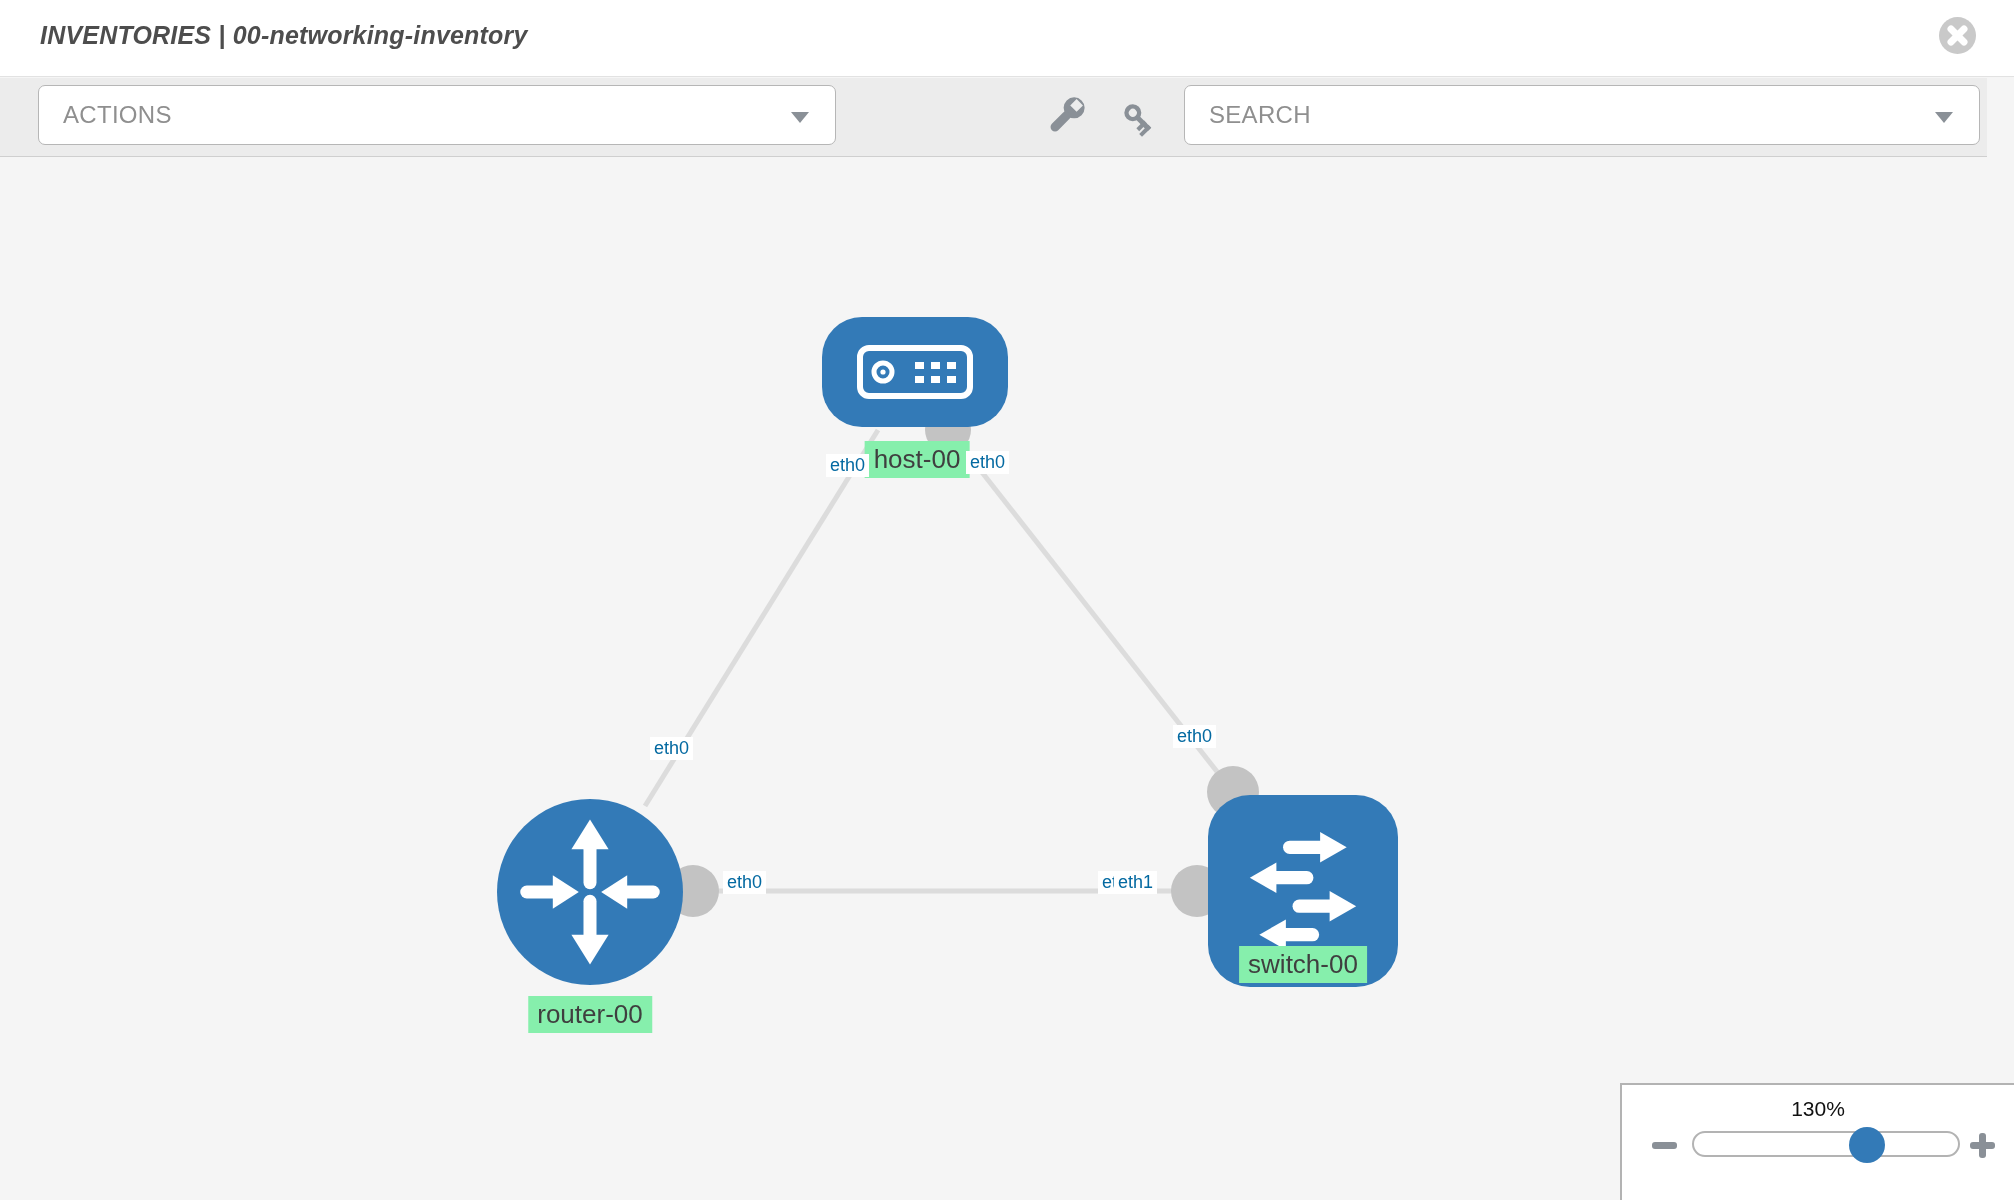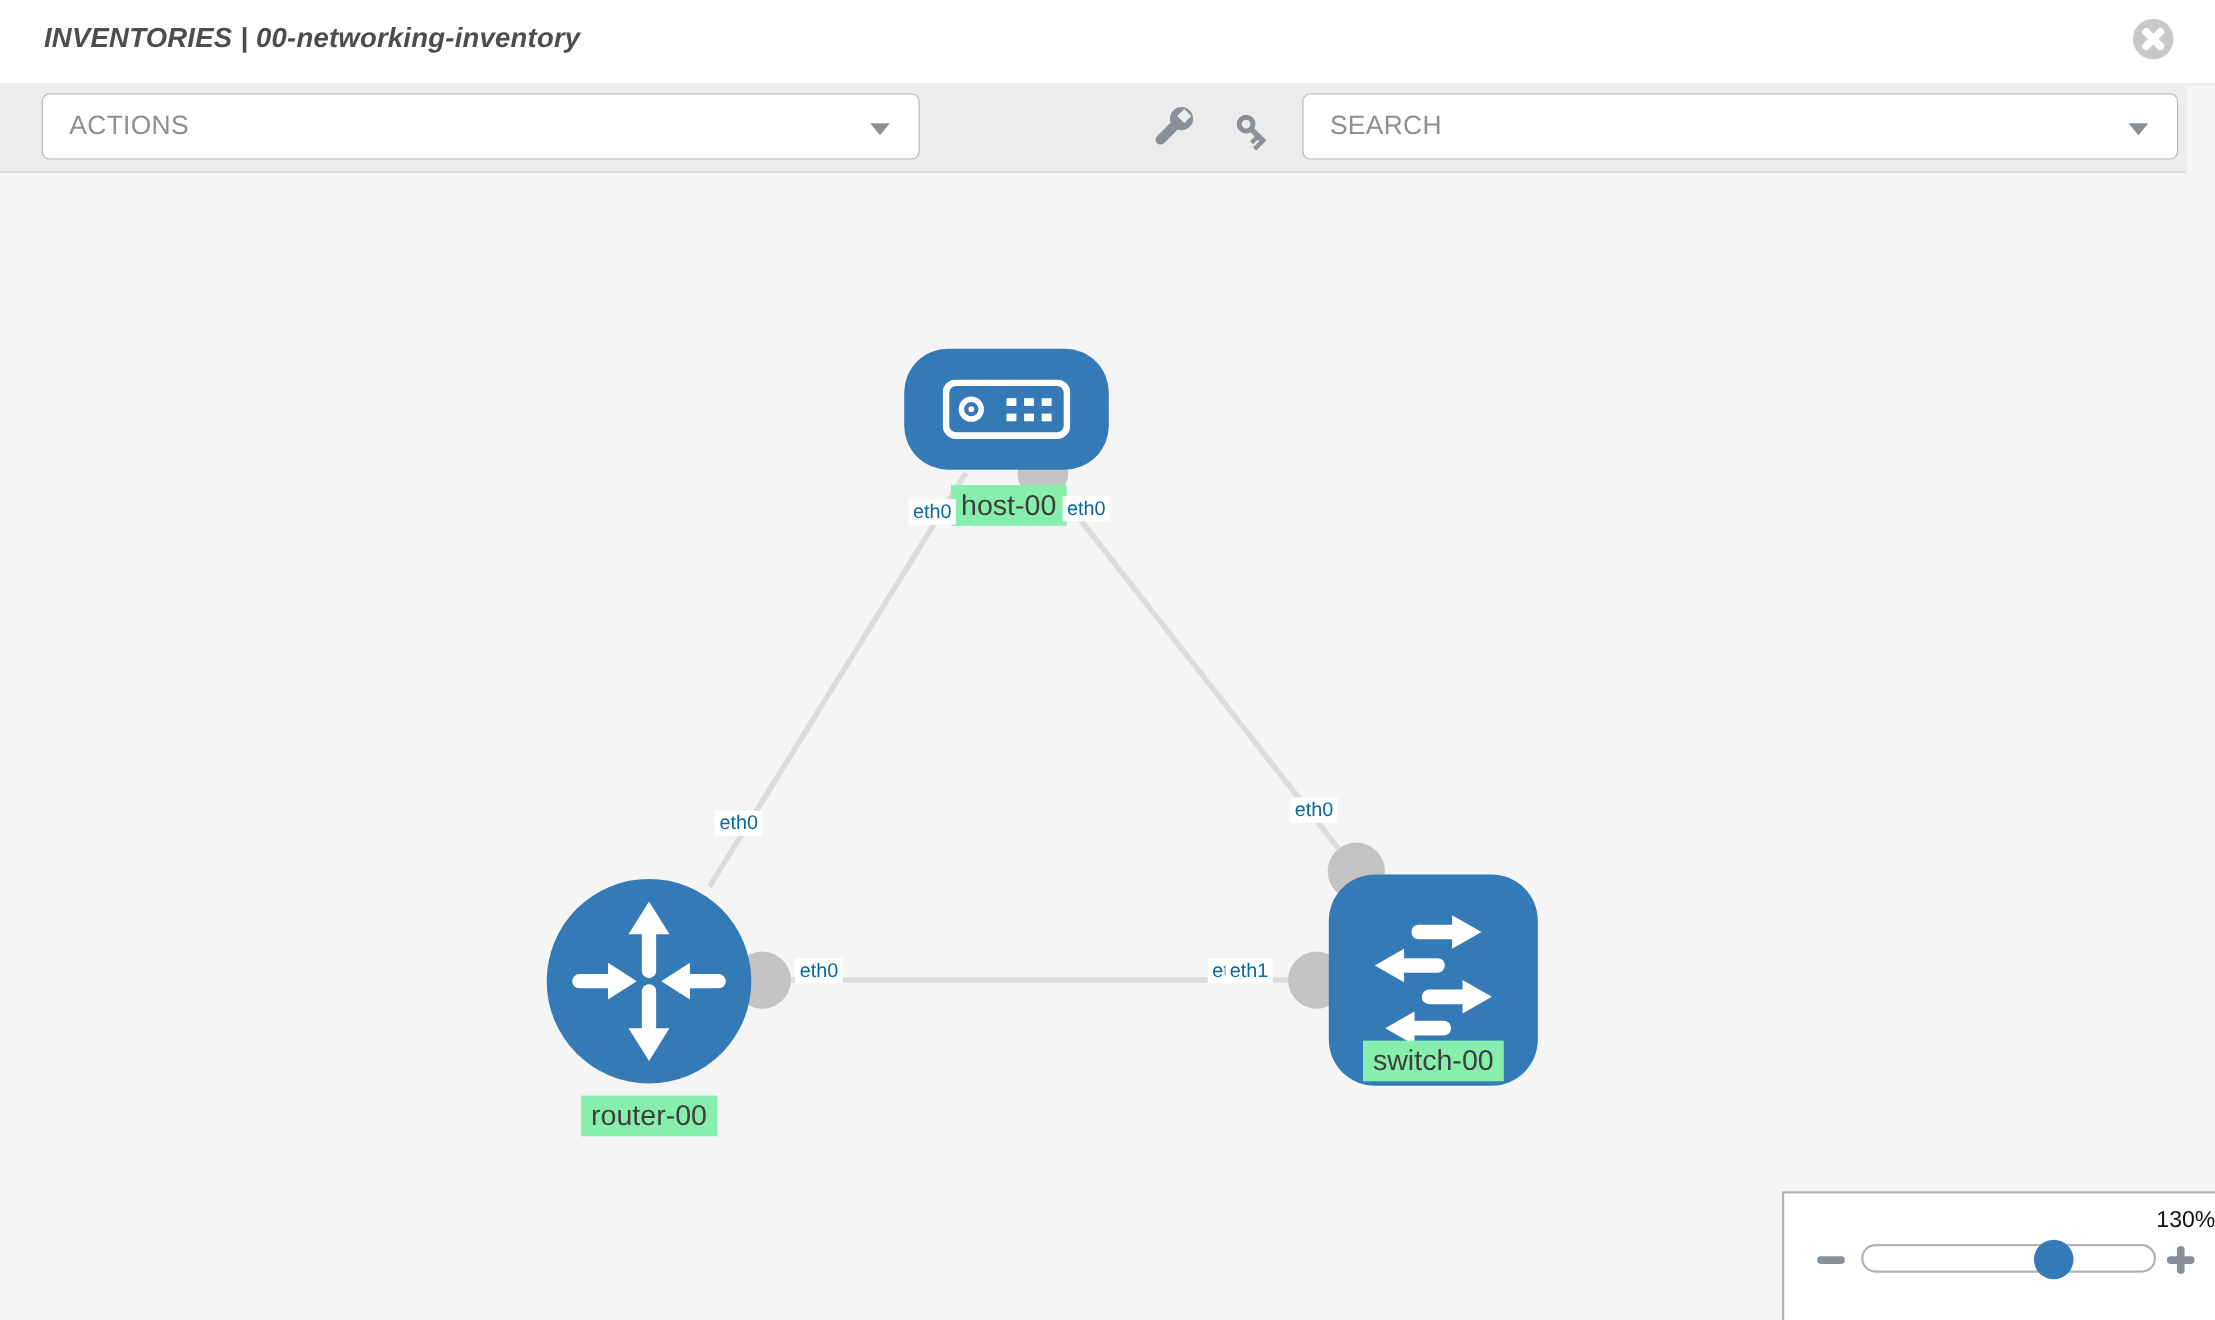--- a/index.html
+++ b/index.html
@@ -44,21 +44,21 @@
   .node-switch { left:1208px; top:795px; width:190px; height:192px; border-radius:42px; }
 
   .node-label { position:absolute; z-index:5; background:#86efac; color:#3f3f3f;
     font-size:26px; padding:3px 9px; white-space:nowrap; transform:translateX(-50%); }
   .iface-label { position:absolute; z-index:5; background:#ffffff; color:#0369a1;
     font-size:18px; padding:1px 4px; white-space:nowrap; }
 
   
   .zoom-panel { position:absolute; left:1620px; top:1083px; width:396px; height:119px;
     background:#ffffff; border:2px solid #b3b3b3; z-index:20; }
-  .zoom-level { position:absolute; left:0; top:12px; width:100%; text-align:right;
+  .zoom-level { position:absolute; left:0; top:12px; width:100%; text-align:center;
     font-size:21px; color:#111111; }
   .zoom-minus, .zoom-plus { position:absolute; top:40px; width:40px; height:40px;
     background:transparent; border:none; cursor:pointer; }
   .zoom-minus { left:22px; } .zoom-plus { left:340px; }
   .bar-h { position:absolute; left:8px; top:17px; width:25px; height:7px;
     border-radius:3px; background:#8a9097; }
   .bar-v { position:absolute; left:17px; top:8px; width:7px; height:25px;
     border-radius:3px; background:#8a9097; }
   .zoom-track { position:absolute; left:70px; top:46px; width:268px; height:26px;
     background:#ffffff; border:2px solid #b3b3b3; border-radius:13px; cursor:pointer; }

